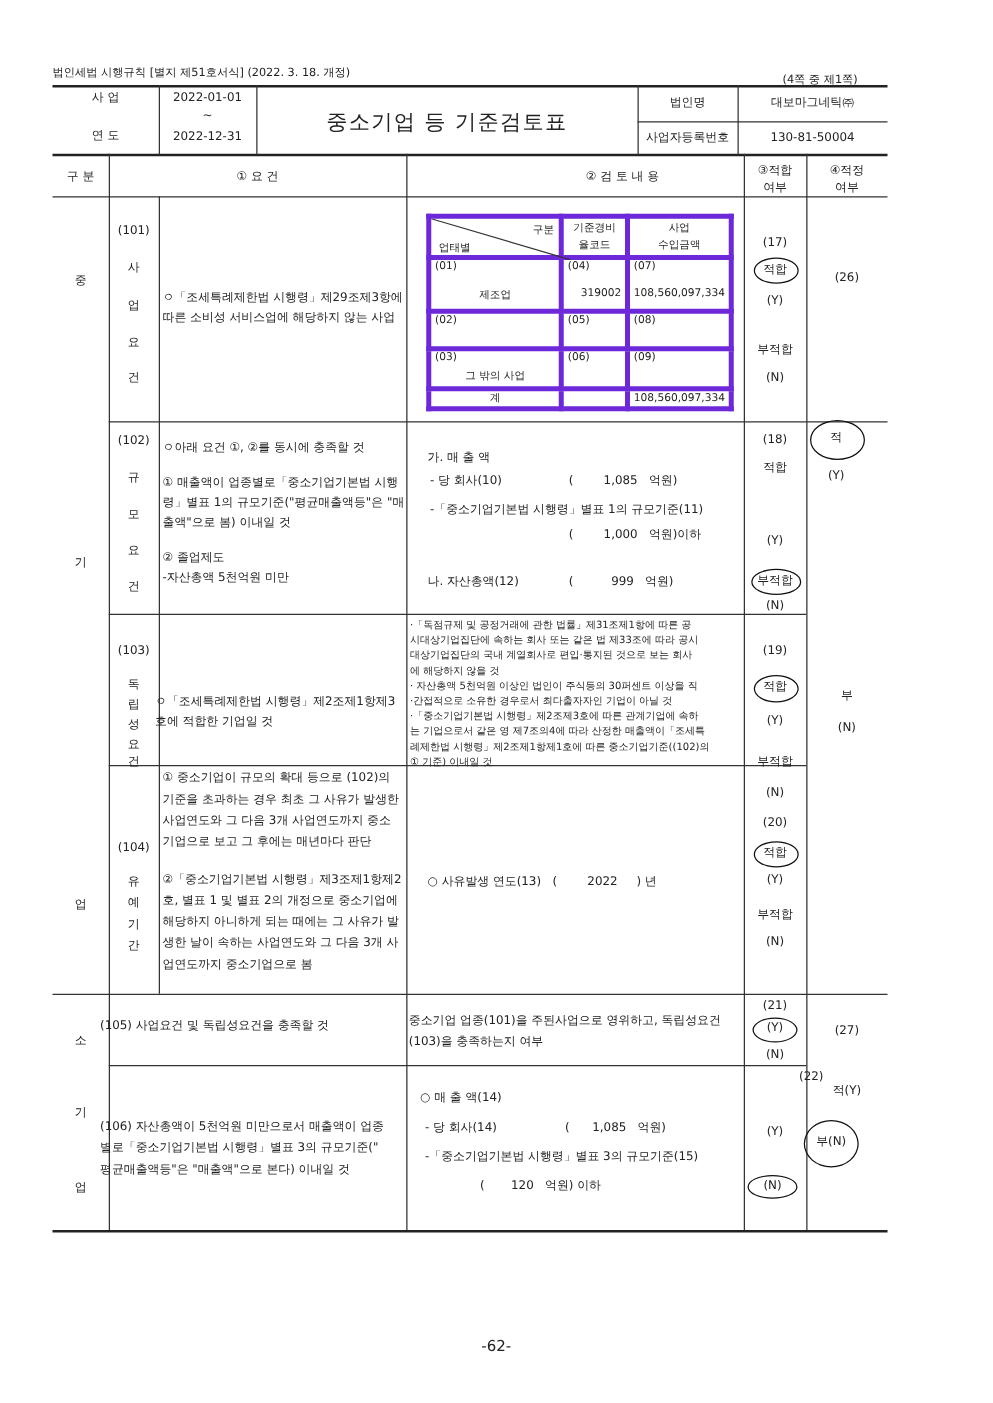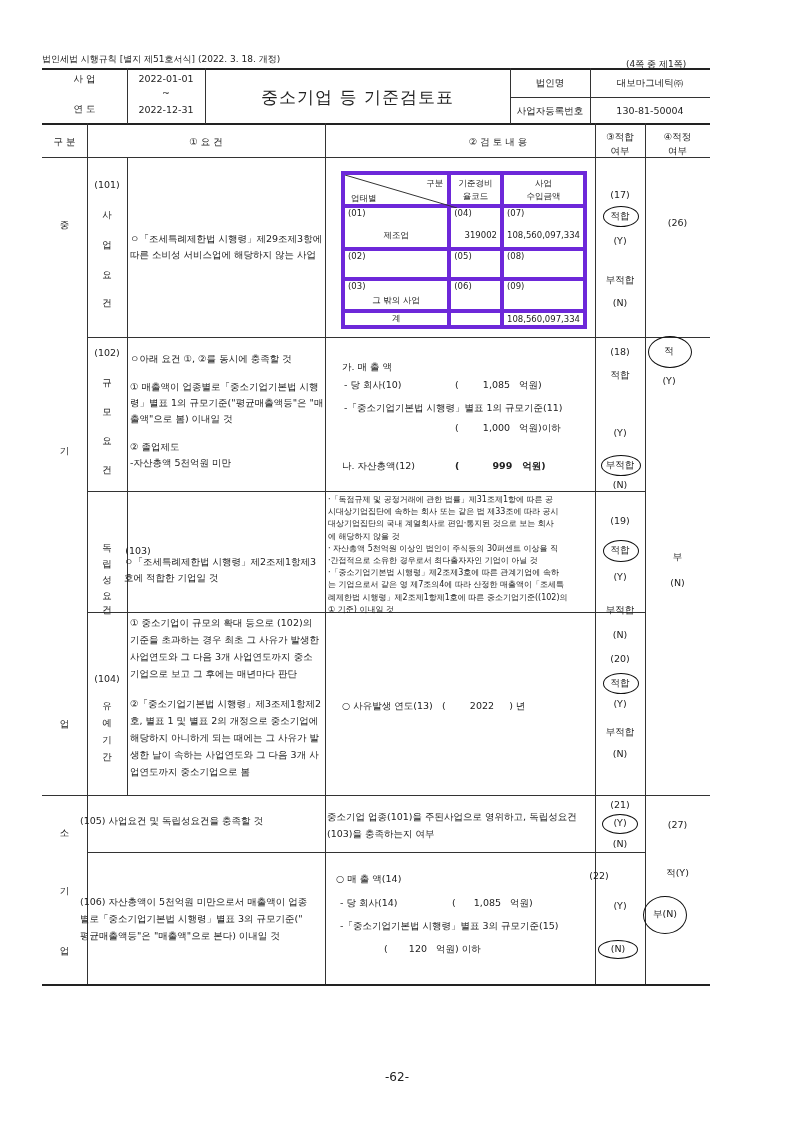--- a/index.html
+++ b/index.html
@@ -174,36 +174,36 @@
     <div style="height:12px;"></div>
     <div>② 졸업제도</div>
     <div>  -자산총액 5천억원 미만</div>
   </div>
   <div class="abs t" style="left:342px;top:360px;">가. 매 출 액</div>
   <div class="abs t" style="left:344px;top:378px;">- 당 회사(10)</div>
   <div class="abs t" style="left:455px;top:378px;white-space:pre;">(        1,085   억원)</div>
   <div class="abs t" style="left:344px;top:401px;">-「중소기업기본법 시행령」별표 1의 규모기준(11)</div>
   <div class="abs t" style="left:455px;top:421px;white-space:pre;">(        1,000   억원)이하</div>
   <div class="abs t" style="left:342px;top:459px;">나. 자산총액(12)</div>
-  <div class="abs t" style="left:455px;top:459px;white-space:pre;font-weight:bold;">(          999   억원)</div>
+  <div class="abs t" style="left:455px;top:459px;white-space:pre;">(          999   억원)</div>
 
   <div class="abs t c" style="left:595px;top:345px;width:50px;">(18)</div>
   <div class="abs t c" style="left:595px;top:368px;width:50px;">적합</div>
   <div class="abs t c" style="left:595px;top:426px;width:50px;">(Y)</div>
   <div class="oval" style="left:601px;top:455px;width:38px;height:19px;"></div>
   <div class="abs t c" style="left:595px;top:458px;width:50px;">부적합</div>
   <div class="abs t c" style="left:595px;top:478px;width:50px;">(N)</div>
 
   <div class="oval" style="left:648px;top:336px;width:42px;height:30px;"></div>
   <div class="abs t c" style="left:645px;top:344px;width:48px;">적</div>
   <div class="abs t c" style="left:645px;top:374px;width:48px;">(Y)</div>
 </div>
 
 <div>
-  <div class="abs t c" style="left:87px;top:544px;width:40px;margin-left:31px;">(103)</div>
+  <div class="abs t c" style="left:87px;top:514px;width:40px;">(103)</div>
   <div class="abs t c" style="left:87px;top:541px;width:40px;">독</div>
   <div class="abs t c" style="left:87px;top:557px;width:40px;">립</div>
   <div class="abs t c" style="left:87px;top:573px;width:40px;">성</div>
   <div class="abs t c" style="left:87px;top:589px;width:40px;">요</div>
   <div class="abs t c" style="left:87px;top:603px;width:40px;">건</div>
   <div class="para" style="left:124px;top:554px;">
     <div>ㅇ「조세특례제한법 시행령」제2조제1항제3</div>
     <div>호에 적합한 기업일 것</div>
   </div>
   <div class="para" style="left:328px;top:494px;font-size:8px;line-height:12.2px;">
@@ -277,21 +277,21 @@
     <div>(106) 자산총액이 5천억원 미만으로서 매출액이 업종</div>
     <div>별로「중소기업기본법 시행령」별표 3의 규모기준("</div>
     <div>평균매출액등"은 "매출액"으로 본다) 이내일 것</div>
   </div>
   <div class="abs t" style="left:336px;top:872px;">○ 매 출 액(14)</div>
   <div class="abs t" style="left:340px;top:896px;">- 당 회사(14)</div>
   <div class="abs t" style="left:452px;top:896px;white-space:pre;">(      1,085   억원)</div>
   <div class="abs t" style="left:340px;top:919px;">-「중소기업기본법 시행령」별표 3의 규모기준(15)</div>
   <div class="abs t" style="left:384px;top:942px;white-space:pre;">(       120   억원) 이하</div>
 
-  <div class="abs t c" style="left:574px;top:855px;width:50px;margin-top:14px;">(22)</div>
+  <div class="abs t c" style="left:624px;top:855px;width:50px;">(22)</div>
   <div class="abs t c" style="left:595px;top:899px;width:50px;">(Y)</div>
   <div class="oval" style="left:598px;top:940px;width:38px;height:17px;"></div>
   <div class="abs t c" style="left:593px;top:942px;width:50px;">(N)</div>
 
   <div class="abs t c" style="left:645px;top:866px;width:65px;">적(Y)</div>
   <div class="oval" style="left:643px;top:896px;width:42px;height:36px;"></div>
   <div class="abs t c" style="left:640px;top:907px;width:50px;">부(N)</div>
 </div>
 
 <div class="abs c" style="left:0;top:1070px;width:794px;font-size:12px;">-62-</div>

